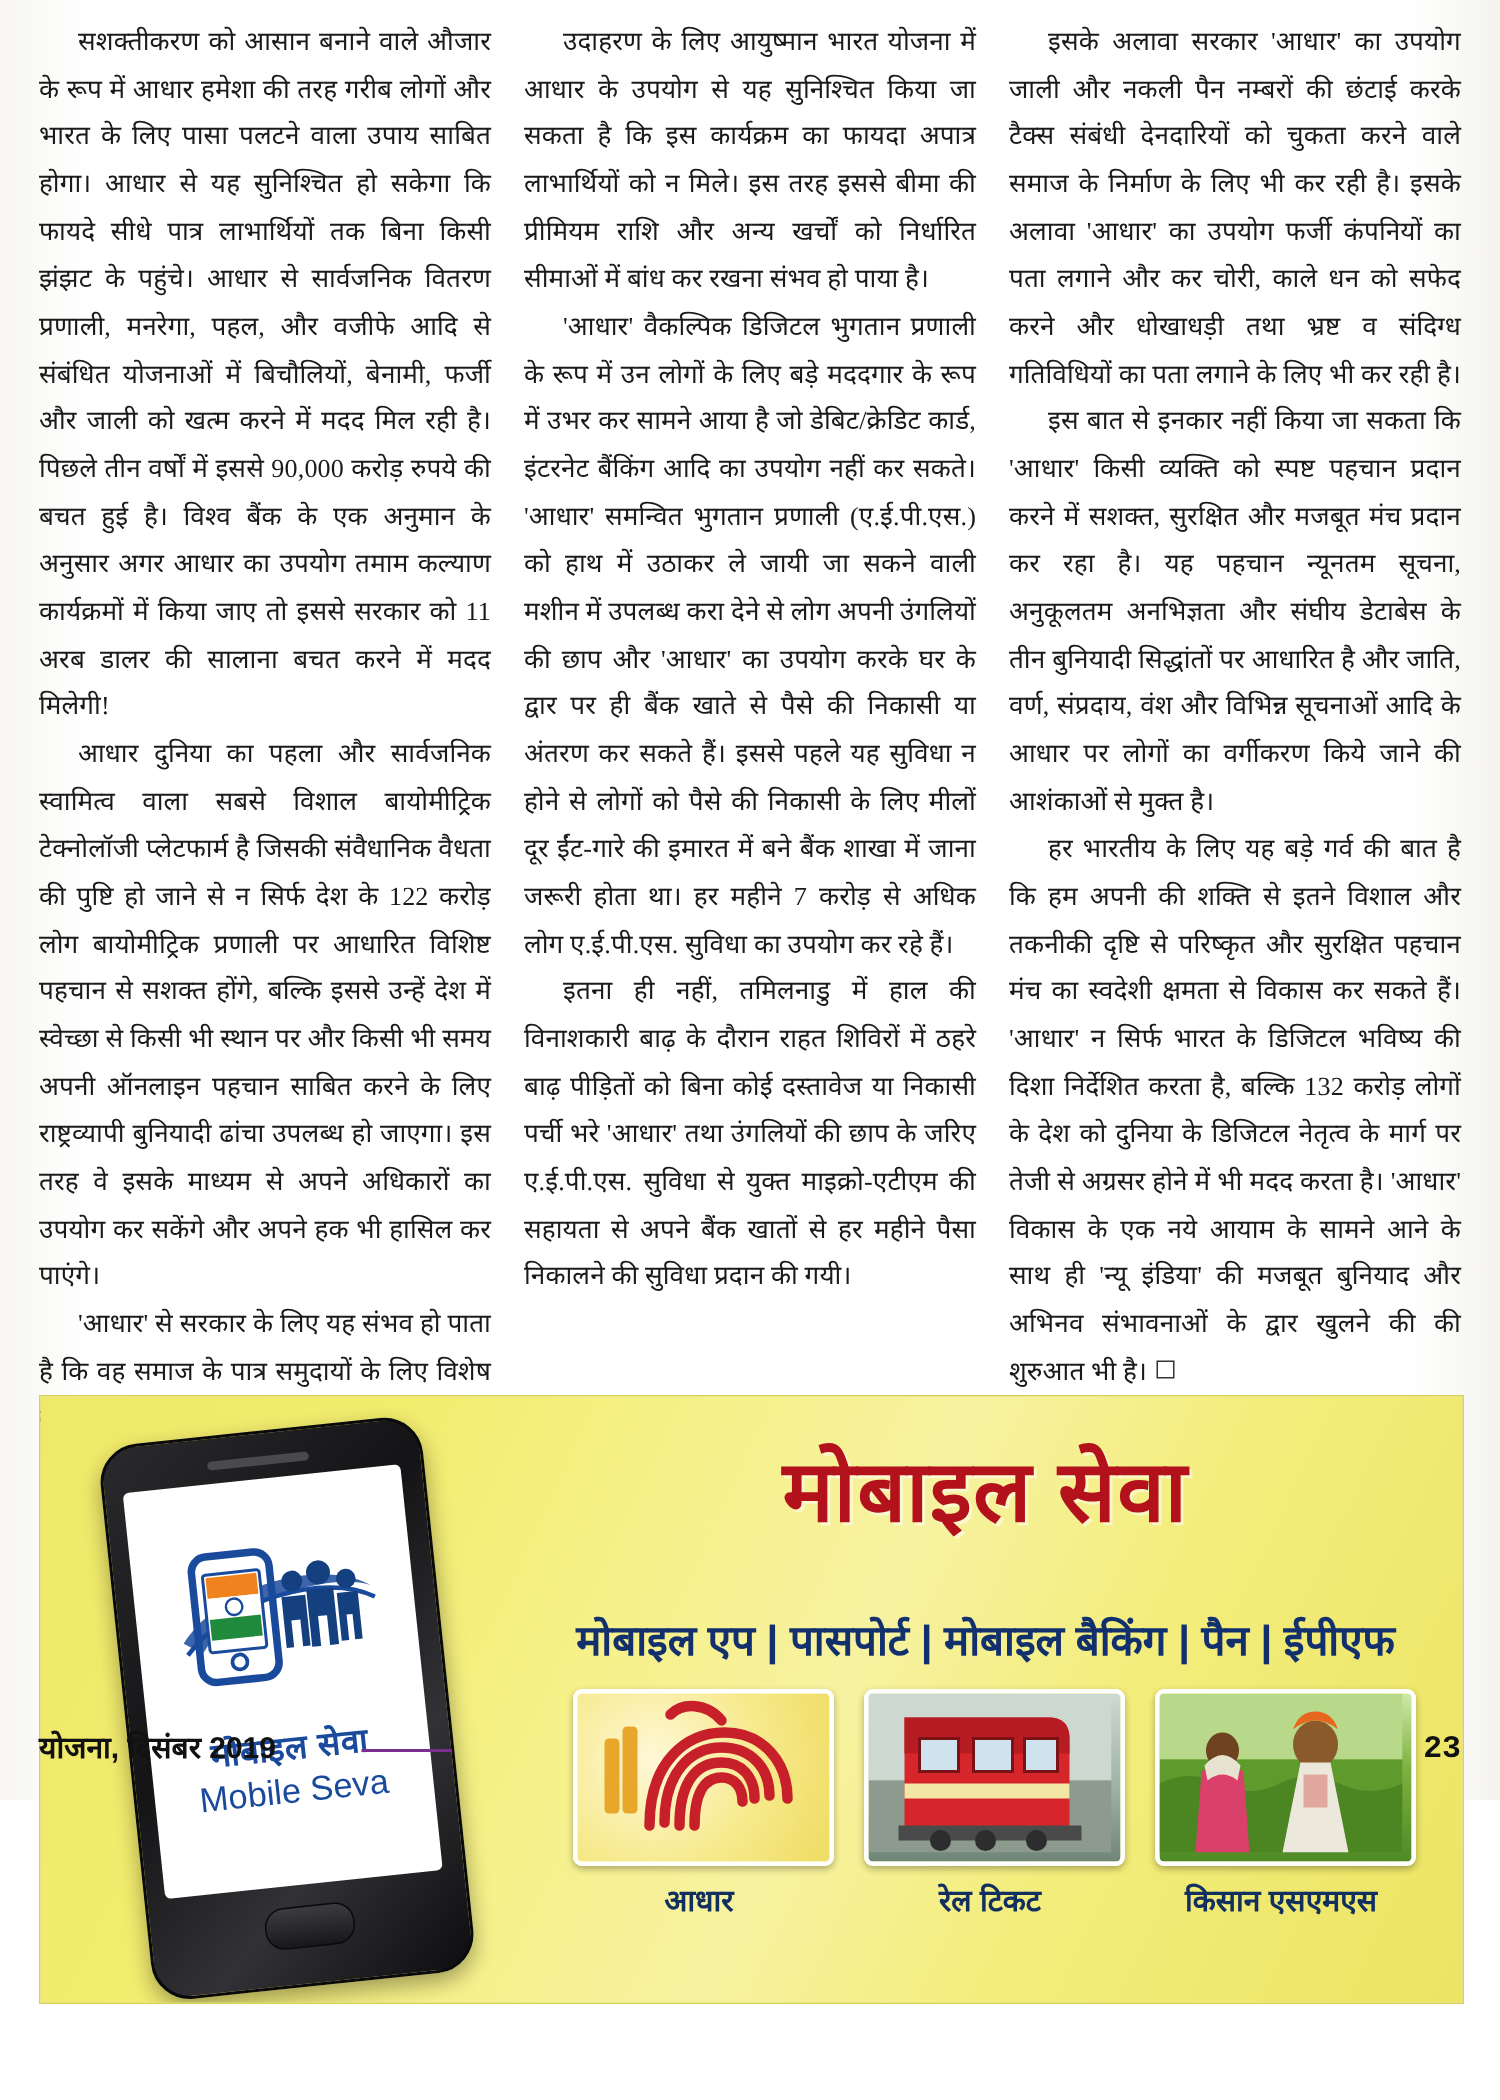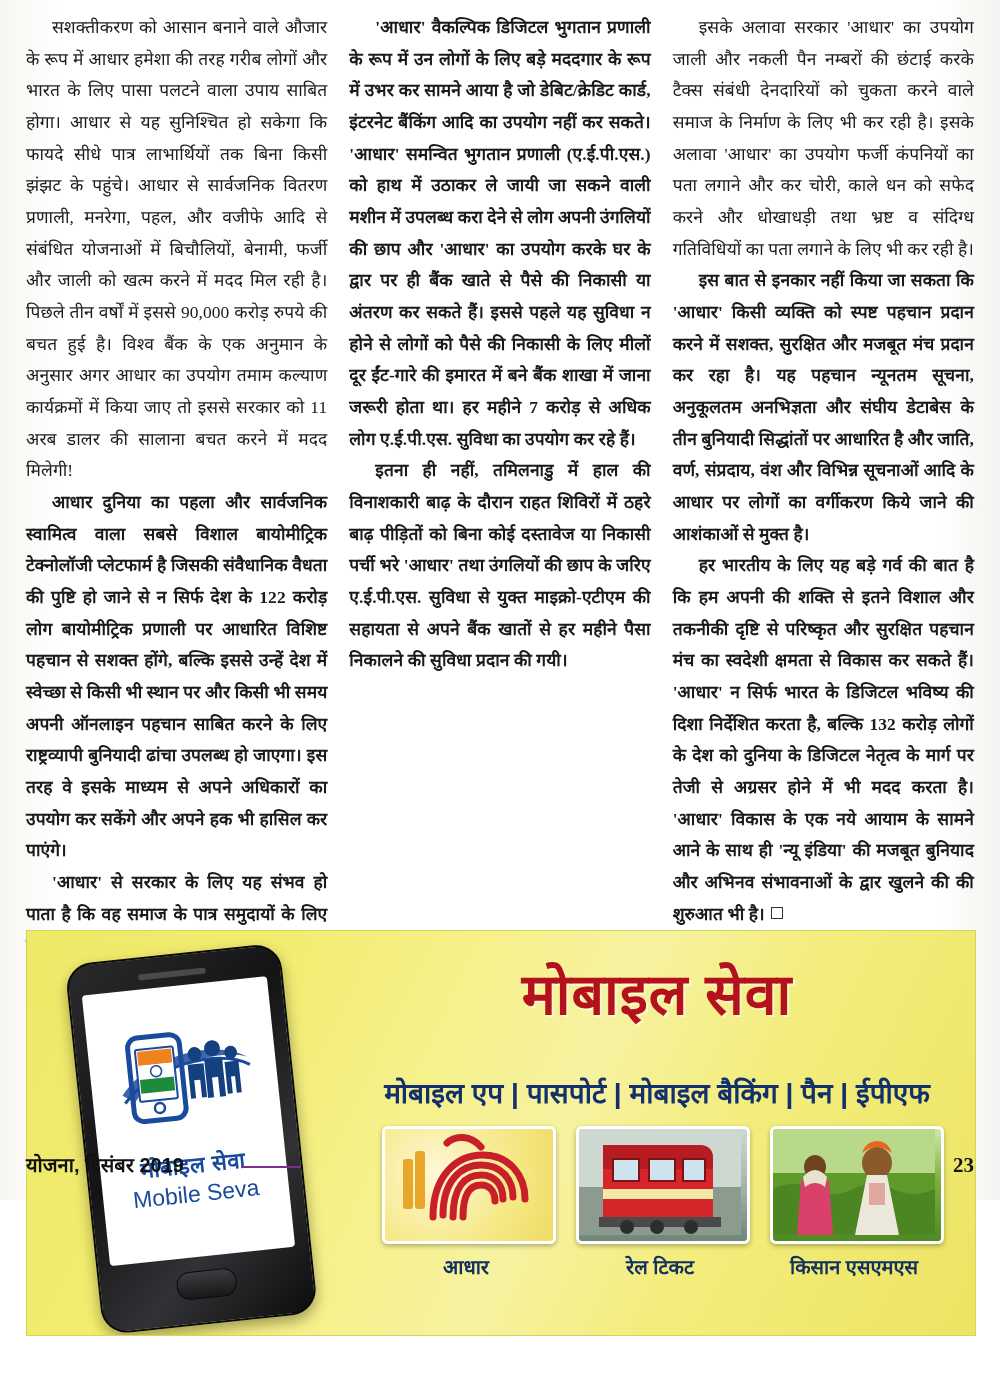--- a/index.html
+++ b/index.html
@@ -36,21 +36,20 @@
     text-justify: inter-word;
     color: #1a1a1a;
   }
   .col p {
     margin: 0 0 0 0;
     text-indent: 26px;
     letter-spacing: 0.1px;
   }
   .col p.cont {
     text-indent: 26px;
-    font-weight: bold;
   }
   .ad {
     position: absolute;
     left: 26px;
     top: 930px;
     width: 948px;
     height: 404px;
     background: linear-gradient(115deg, #efe96a 0%, #f2ec6f 22%, #f6f18a 40%, #f7f2a0 55%, #f3ed7c 72%, #ece463 100%);
     border: 1px solid #d9d255;
     overflow: hidden;
@@ -219,21 +218,21 @@
     bottom: 0;
     font-family: "Liberation Sans", sans-serif;
     font-weight: bold;
     font-size: 20px;
     color: #111;
   }
   .footer-right {
     position: absolute;
     right: 0;
     bottom: 0;
-    font-family: Liberation Serif, serif;
+    font-family: Liberation Mono, monospace;
     font-weight: bold;
     font-size: 21px;
     color: #111;
   }
   .footer-rule {
     position: absolute;
     left: 215px;
     bottom: 10px;
     width: 60px;
     height: 2px;
@@ -255,20 +254,21 @@
 
   <div class="columns">
 
     <div class="col">
       <p>सशक्तीकरण को आसान बनाने वाले औजार के रूप में आधार हमेशा की तरह गरीब लोगों और भारत के लिए पासा पलटने वाला उपाय साबित होगा। आधार से यह सुनिश्चित हो सकेगा कि फायदे सीधे पात्र लाभार्थियों तक बिना किसी झंझट के पहुंचे। आधार से सार्वजनिक वितरण प्रणाली, मनरेगा, पहल, और वजीफे आदि से संबंधित योजनाओं में बिचौलियों, बेनामी, फर्जी और जाली को खत्म करने में मदद मिल रही है। पिछले तीन वर्षों में इससे 90,000 करोड़ रुपये की बचत हुई है। विश्व बैंक के एक अनुमान के अनुसार अगर आधार का उपयोग तमाम कल्याण कार्यक्रमों में किया जाए तो इससे सरकार को 11 अरब डालर की सालाना बचत करने में मदद मिलेगी!</p>
       <p class="cont">आधार दुनिया का पहला और सार्वजनिक स्वामित्व वाला सबसे विशाल बायोमीट्रिक टेक्नोलॉजी प्लेटफार्म है जिसकी संवैधानिक वैधता की पुष्टि हो जाने से न सिर्फ देश के 122 करोड़ लोग बायोमीट्रिक प्रणाली पर आधारित विशिष्ट पहचान से सशक्त होंगे, बल्कि इससे उन्हें देश में स्वेच्छा से किसी भी स्थान पर और किसी भी समय अपनी ऑनलाइन पहचान साबित करने के लिए राष्ट्रव्यापी बुनियादी ढांचा उपलब्ध हो जाएगा। इस तरह वे इसके माध्यम से अपने अधिकारों का उपयोग कर सकेंगे और अपने हक भी हासिल कर पाएंगे।</p>
       <p class="cont">'आधार' से सरकार के लिए यह संभव हो पाता है कि वह समाज के पात्र समुदायों के लिए विशेष कल्याण कार्यक्रम बना सके।</p>
     </div>
 
     <div class="col">
+      <p>उदाहरण के लिए आयुष्मान भारत योजना में आधार के उपयोग से यह सुनिश्चित किया जा सकता है कि इस कार्यक्रम का फायदा अपात्र लाभार्थियों को न मिले। इस तरह इससे बीमा की प्रीमियम राशि और अन्य खर्चों को निर्धारित सीमाओं में बांध कर रखना संभव हो पाया है।</p>
       <p class="cont">'आधार' वैकल्पिक डिजिटल भुगतान प्रणाली के रूप में उन लोगों के लिए बड़े मददगार के रूप में उभर कर सामने आया है जो डेबिट/क्रेडिट कार्ड, इंटरनेट बैंकिंग आदि का उपयोग नहीं कर सकते। 'आधार' समन्वित भुगतान प्रणाली (ए.ई.पी.एस.) को हाथ में उठाकर ले जायी जा सकने वाली मशीन में उपलब्ध करा देने से लोग अपनी उंगलियों की छाप और 'आधार' का उपयोग करके घर के द्वार पर ही बैंक खाते से पैसे की निकासी या अंतरण कर सकते हैं। इससे पहले यह सुविधा न होने से लोगों को पैसे की निकासी के लिए मीलों दूर ईंट-गारे की इमारत में बने बैंक शाखा में जाना जरूरी होता था। हर महीने 7 करोड़ से अधिक लोग ए.ई.पी.एस. सुविधा का उपयोग कर रहे हैं।</p>
       <p class="cont">इतना ही नहीं, तमिलनाडु में हाल की विनाशकारी बाढ़ के दौरान राहत शिविरों में ठहरे बाढ़ पीड़ितों को बिना कोई दस्तावेज या निकासी पर्ची भरे 'आधार' तथा उंगलियों की छाप के जरिए ए.ई.पी.एस. सुविधा से युक्त माइक्रो-एटीएम की सहायता से अपने बैंक खातों से हर महीने पैसा निकालने की सुविधा प्रदान की गयी।</p>
     </div>
 
     <div class="col">
       <p>इसके अलावा सरकार 'आधार' का उपयोग जाली और नकली पैन नम्बरों की छंटाई करके टैक्स संबंधी देनदारियों को चुकता करने वाले समाज के निर्माण के लिए भी कर रही है। इसके अलावा 'आधार' का उपयोग फर्जी कंपनियों का पता लगाने और कर चोरी, काले धन को सफेद करने और धोखाधड़ी तथा भ्रष्ट व संदिग्ध गतिविधियों का पता लगाने के लिए भी कर रही है।</p>
       <p class="cont">इस बात से इनकार नहीं किया जा सकता कि 'आधार' किसी व्यक्ति को स्पष्ट पहचान प्रदान करने में सशक्त, सुरक्षित और मजबूत मंच प्रदान कर रहा है। यह पहचान न्यूनतम सूचना, अनुकूलतम अनभिज्ञता और संघीय डेटाबेस के तीन बुनियादी सिद्धांतों पर आधारित है और जाति, वर्ण, संप्रदाय, वंश और विभिन्न सूचनाओं आदि के आधार पर लोगों का वर्गीकरण किये जाने की आशंकाओं से मुक्त है।</p>
       <p class="cont"><span>हर भारतीय के लिए यह बड़े गर्व की बात है कि हम अपनी की शक्ति से इतने विशाल और तकनीकी दृष्टि से परिष्कृत और सुरक्षित पहचान मंच का स्वदेशी क्षमता से विकास कर सकते हैं। 'आधार' न सिर्फ भारत के डिजिटल भविष्य की दिशा निर्देशित करता है, बल्कि 132 करोड़ लोगों के देश को दुनिया के डिजिटल नेतृत्व के मार्ग पर तेजी से अग्रसर होने में भी मदद करता है। 'आधार' विकास के एक नये आयाम के सामने आने के साथ ही 'न्यू इंडिया' की मजबूत बुनियाद और अभिनव संभावनाओं के द्वार खुलने की की शुरुआत भी है।</span><span class="endmark"></span></p>
     </div>
 

